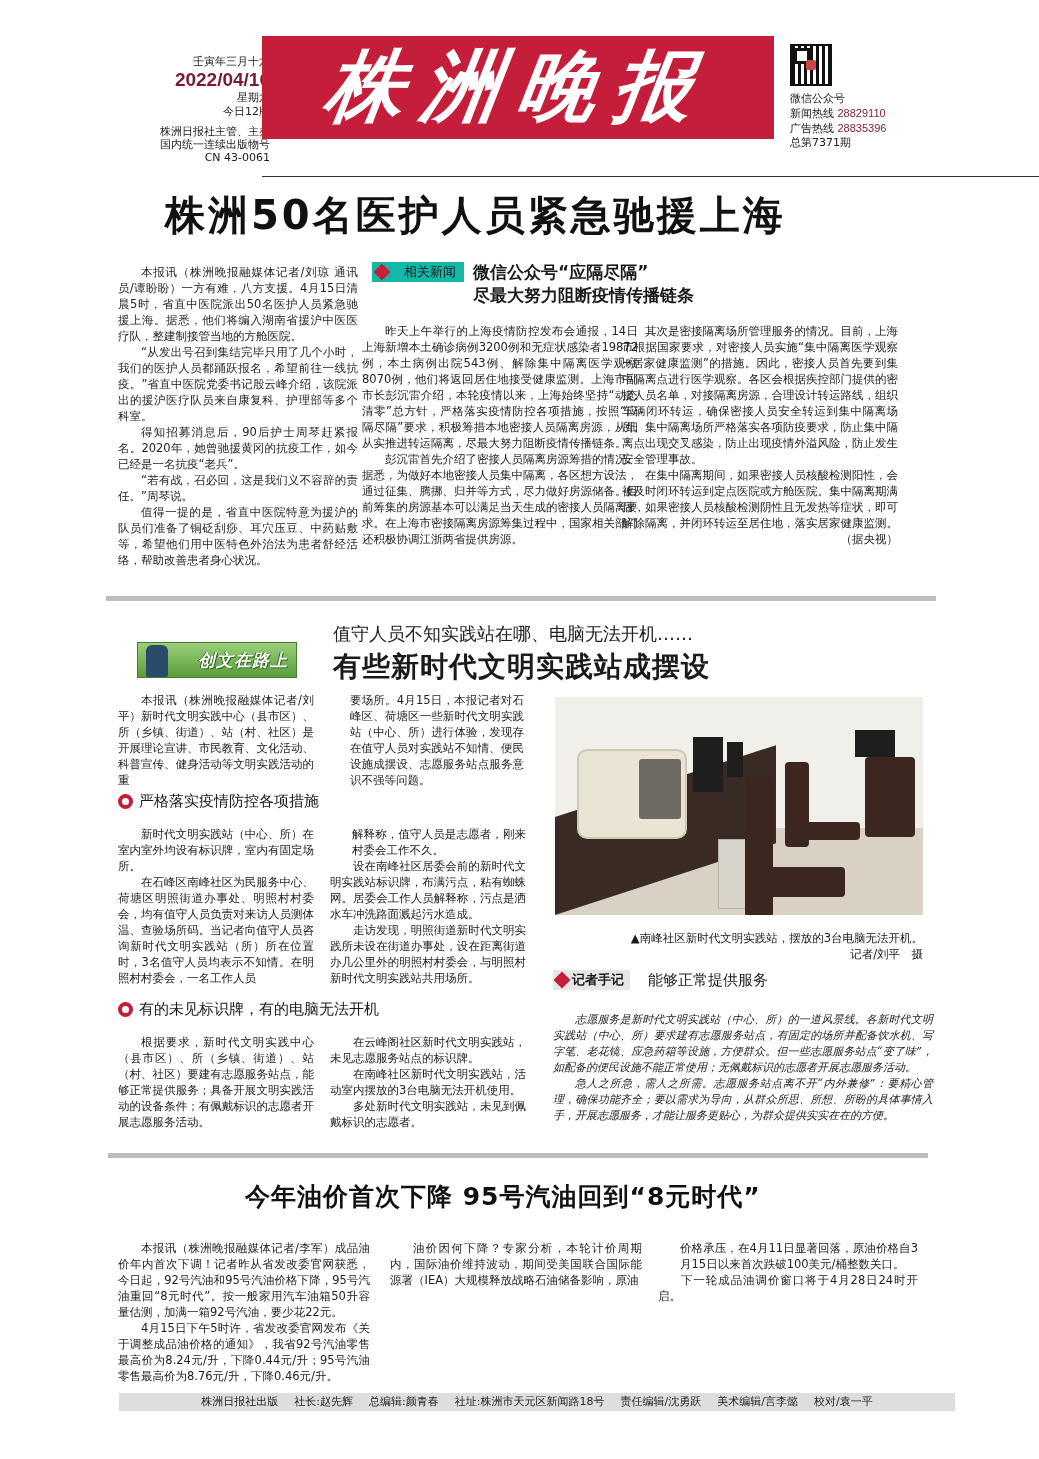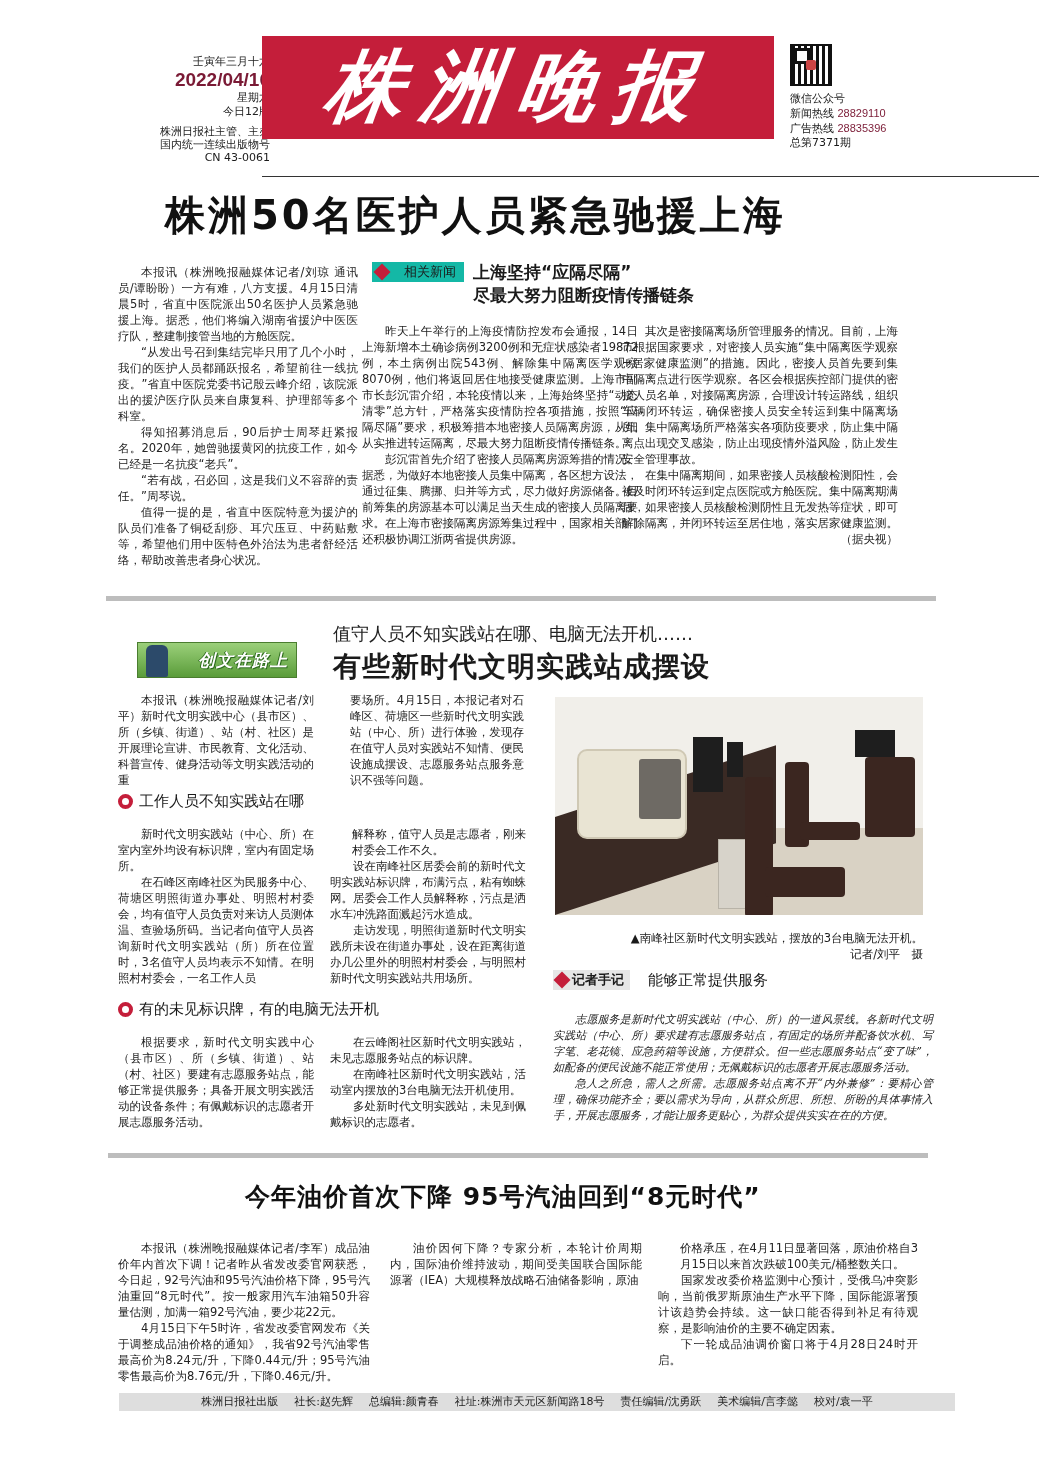--- a/index.html
+++ b/index.html
@@ -119,21 +119,21 @@
   <p>“若有战，召必回，这是我们义不容辞的责任。”周琴说。</p>
   <p>值得一提的是，省直中医院特意为援沪的队员们准备了铜砭刮痧、耳穴压豆、中药贴敷等，希望他们用中医特色外治法为患者舒经活络，帮助改善患者身心状况。</p>
 </div>
 
 <div class="abs" style="left:372px; top:262px;">
   <span class="tag">
       <span class="diamond"></span>
       <span>相关新闻</span>
     </span>
 </div>
-<div class="abs sub-head" style="left:473px; top:261px;">上海坚持“应隔尽隔”</div>
+<div class="abs sub-head" style="left:473px; top:261px;">微信公众号“应隔尽隔”</div>
 <div class="abs sub-head" style="left:473px; top:284px;">尽最大努力阻断疫情传播链条</div>
 
 <div class="abs col" style="left:362px; top:323px; width:276px;">
   <p>昨天上午举行的上海疫情防控发布会通报，14日上海新增本土确诊病例3200例和无症状感染者19872例，本土病例出院543例、解除集中隔离医学观察8070例，他们将返回居住地接受健康监测。上海市副市长彭沉雷介绍，本轮疫情以来，上海始终坚持“动态清零”总方针，严格落实疫情防控各项措施，按照“应隔尽隔”要求，积极筹措本地密接人员隔离房源，从细从实推进转运隔离，尽最大努力阻断疫情传播链条。</p>
   <p>彭沉雷首先介绍了密接人员隔离房源筹措的情况。据悉，为做好本地密接人员集中隔离，各区想方设法，通过征集、腾挪、归并等方式，尽力做好房源储备。目前筹集的房源基本可以满足当天生成的密接人员隔离要求。在上海市密接隔离房源筹集过程中，国家相关部门还积极协调江浙两省提供房源。</p>
 </div>
 <div class="abs col" style="left:622px; top:323px; width:276px;">
   <p>其次是密接隔离场所管理服务的情况。目前，上海市根据国家要求，对密接人员实施“集中隔离医学观察+居家健康监测”的措施。因此，密接人员首先要到集中隔离点进行医学观察。各区会根据疾控部门提供的密接人员名单，对接隔离房源，合理设计转运路线，组织车辆闭环转运，确保密接人员安全转运到集中隔离场所。集中隔离场所严格落实各项防疫要求，防止集中隔离点出现交叉感染，防止出现疫情外溢风险，防止发生安全管理事故。</p>
   <p>在集中隔离期间，如果密接人员核酸检测阳性，会被及时闭环转运到定点医院或方舱医院。集中隔离期满后，如果密接人员核酸检测阴性且无发热等症状，即可解除隔离，并闭环转运至居住地，落实居家健康监测。</p>
   <div style="text-align:right">（据央视）</div>
@@ -150,21 +150,21 @@
 
 <div class="abs col" style="left:118px; top:692px; width:196px;">
   <p>本报讯（株洲晚报融媒体记者/刘平）新时代文明实践中心（县市区）、所（乡镇、街道）、站（村、社区）是开展理论宣讲、市民教育、文化活动、科普宣传、健身活动等文明实践活动的重</p>
 </div>
 <div class="abs col" style="left:328px; top:692px; width:196px;">
   <p class="noindent">要场所。4月15日，本报记者对石峰区、荷塘区一些新时代文明实践站（中心、所）进行体验，发现存在值守人员对实践站不知情、便民设施成摆设、志愿服务站点服务意识不强等问题。</p>
 </div>
 
 <div class="abs sec-head" style="left:118px; top:792px;">
   <span class="ring"></span>
-  <span>工作人员不知实践站在哪</span>
+  <span>严格落实疫情防控各项措施</span>
 </div>
 <div class="abs col" style="left:118px; top:826px; width:196px;">
   <p>新时代文明实践站（中心、所）在室内室外均设有标识牌，室内有固定场所。</p>
   <p>在石峰区南峰社区为民服务中心、荷塘区明照街道办事处、明照村村委会，均有值守人员负责对来访人员测体温、查验场所码。当记者向值守人员咨询新时代文明实践站（所）所在位置时，3名值守人员均表示不知情。在明照村村委会，一名工作人员</p>
 </div>
 <div class="abs col" style="left:330px; top:826px; width:196px;">
   <p class="noindent">解释称，值守人员是志愿者，刚来村委会工作不久。</p>
   <p>设在南峰社区居委会前的新时代文明实践站标识牌，布满污点，粘有蜘蛛网。居委会工作人员解释称，污点是洒水车冲洗路面溅起污水造成。</p>
   <p>走访发现，明照街道新时代文明实践所未设在街道办事处，设在距离街道办几公里外的明照村村委会，与明照村新时代文明实践站共用场所。</p>
 </div>
@@ -220,21 +220,20 @@
 
 <div class="abs col" style="left:118px; top:1240px; width:252px;">
   <p>本报讯（株洲晚报融媒体记者/李军）成品油价年内首次下调！记者昨从省发改委官网获悉，今日起，92号汽油和95号汽油价格下降，95号汽油重回“8元时代”。按一般家用汽车油箱50升容量估测，加满一箱92号汽油，要少花22元。</p>
   <p>4月15日下午5时许，省发改委官网发布《关于调整成品油价格的通知》，我省92号汽油零售最高价为8.24元/升，下降0.44元/升；95号汽油零售最高价为8.76元/升，下降0.46元/升。</p>
 </div>
 <div class="abs col" style="left:390px; top:1240px; width:252px;">
   <p>油价因何下降？专家分析，本轮计价周期内，国际油价维持波动，期间受美国联合国际能源署（IEA）大规模释放战略石油储备影响，原油</p>
 </div>
 <div class="abs col" style="left:658px; top:1240px; width:260px;">
   <p class="noindent">价格承压，在4月11日显著回落，原油价格自3月15日以来首次跌破100美元/桶整数关口。</p>
-  <p>国家发改委价格监测中心预计，受俄乌冲突影响，当前俄罗斯原油生产水平下降，国际能源署预计该趋势会持续。这一缺口能否得到补足有待观察，是影响油价的主要不确定因素。</p>
   <p>下一轮成品油调价窗口将于4月28日24时开启。</p>
 </div>
 
 <div class="abs footer">
   <span>株洲日报社出版</span>
   <span>社长:赵先辉</span>
   <span>总编辑:颜青春</span>
   <span>社址:株洲市天元区新闻路18号</span>
   <span>责任编辑/沈勇跃</span>
   <span>美术编辑/言李懿</span>

